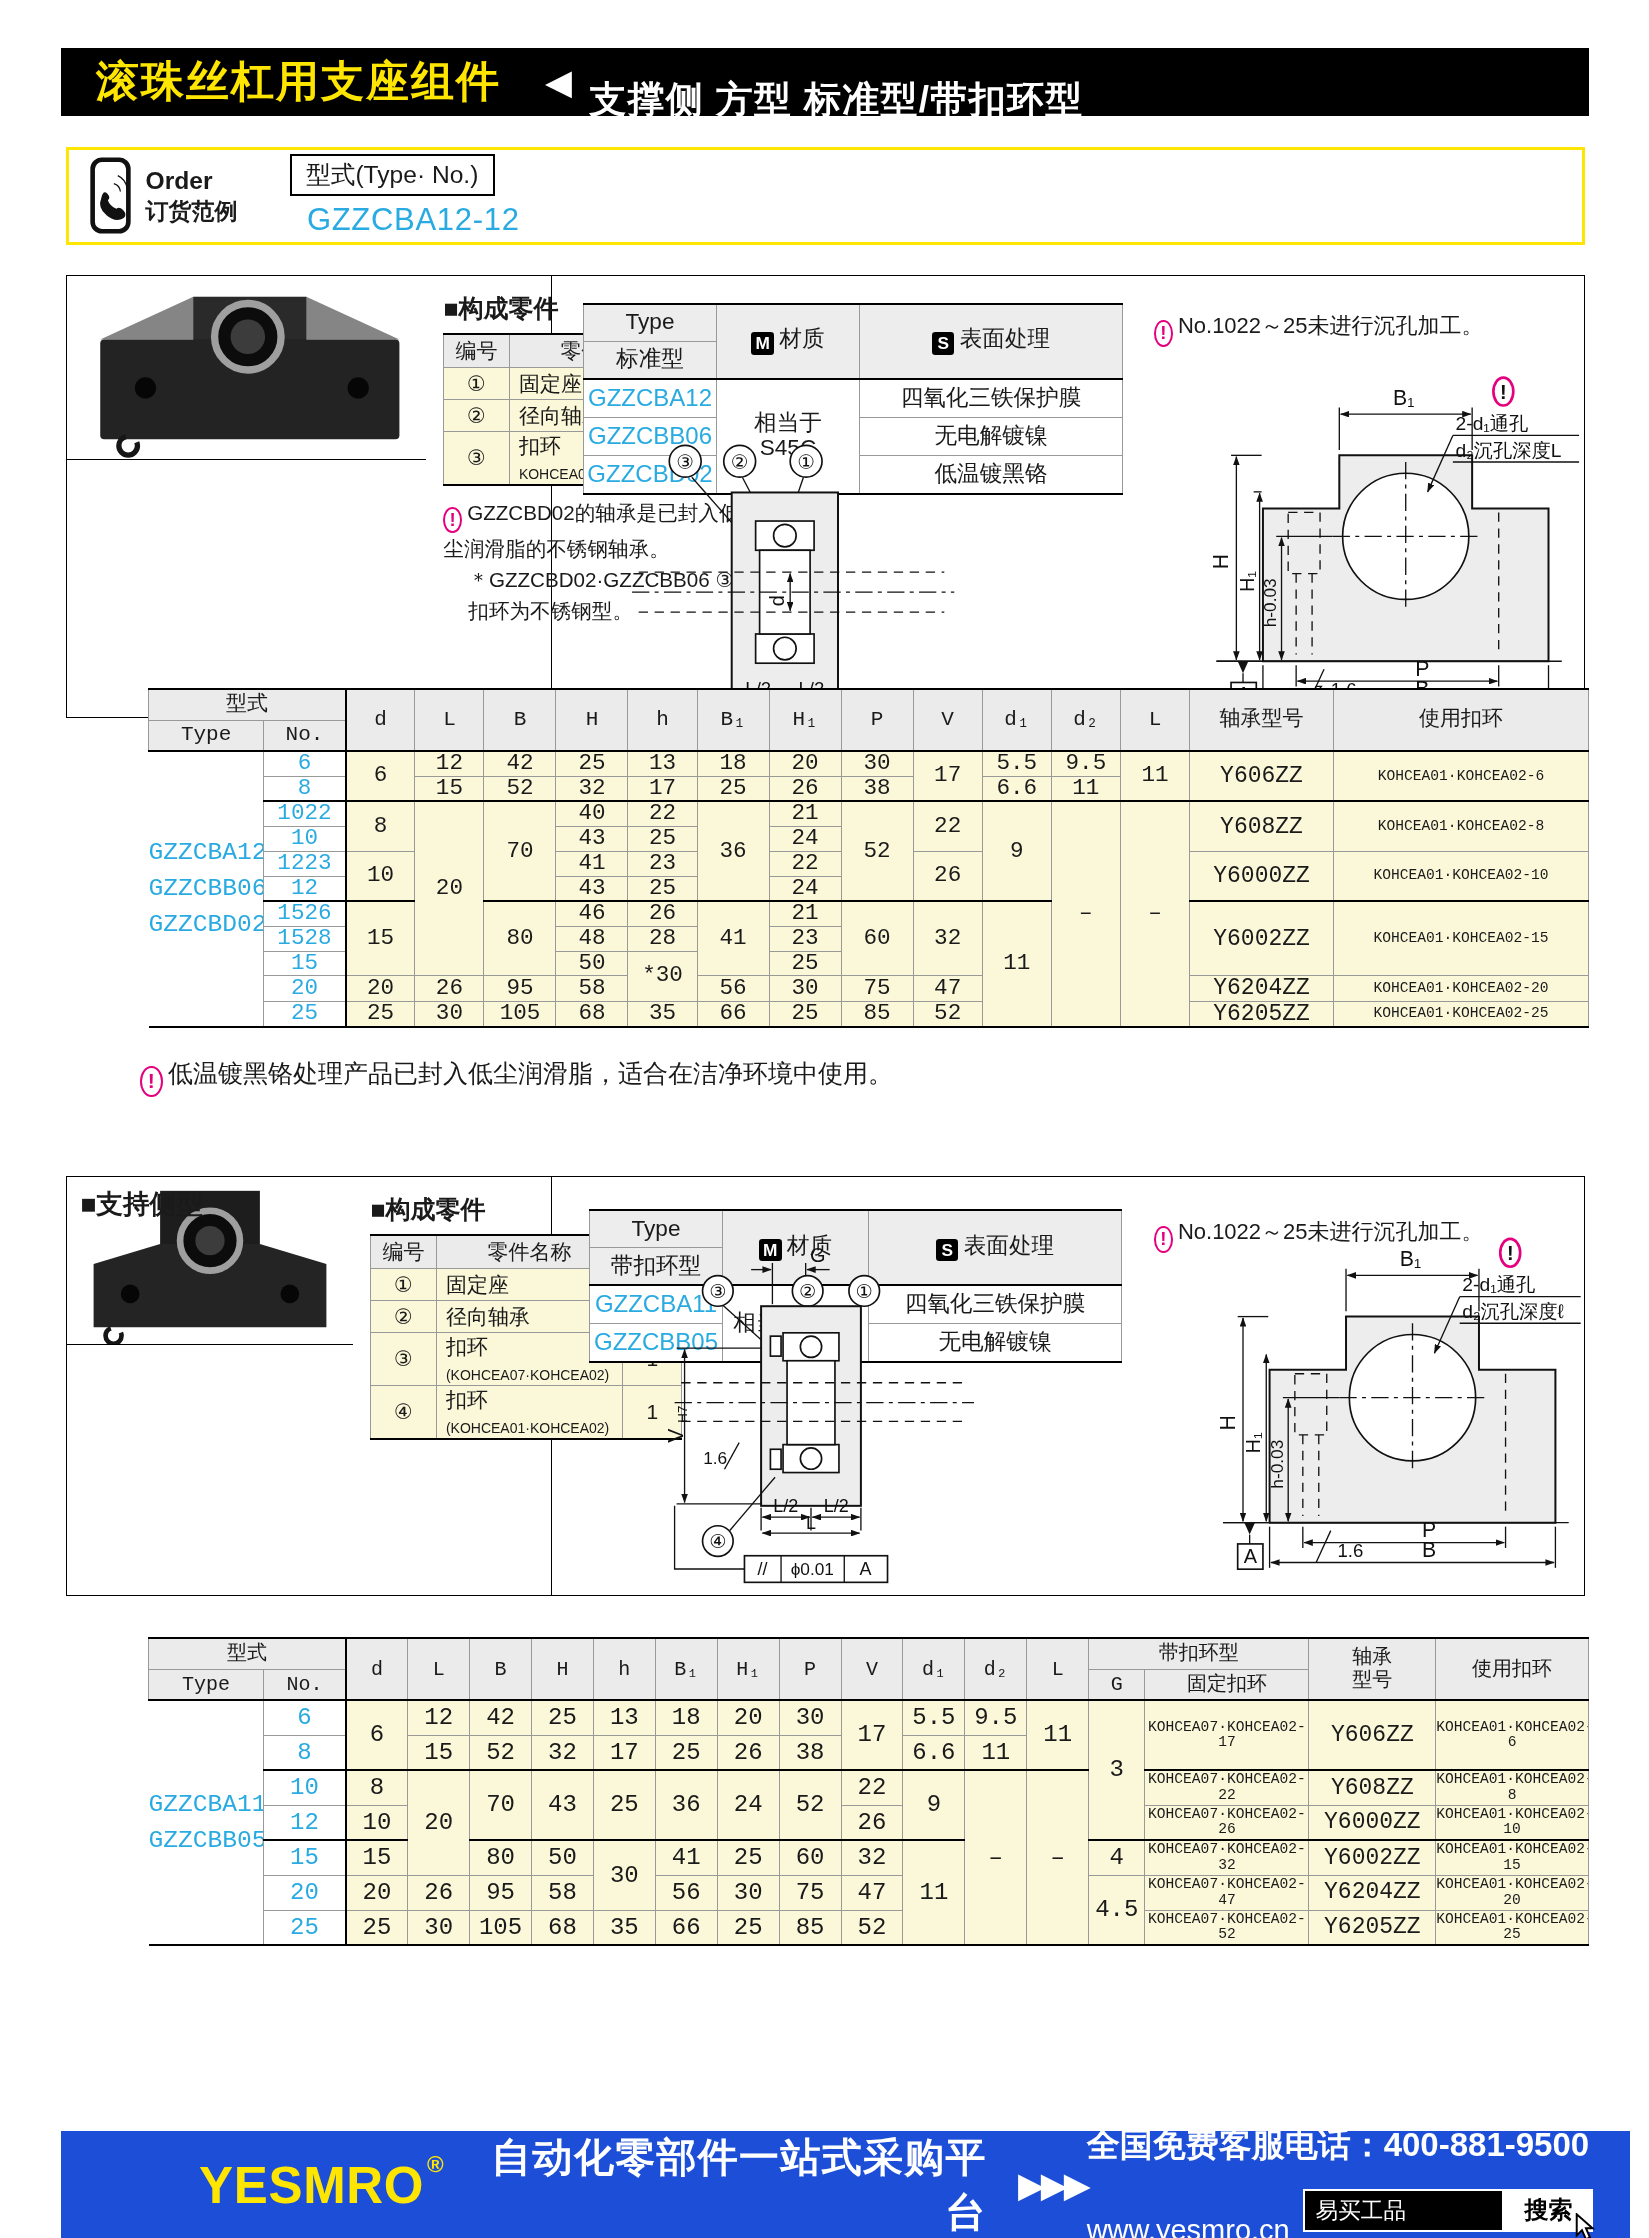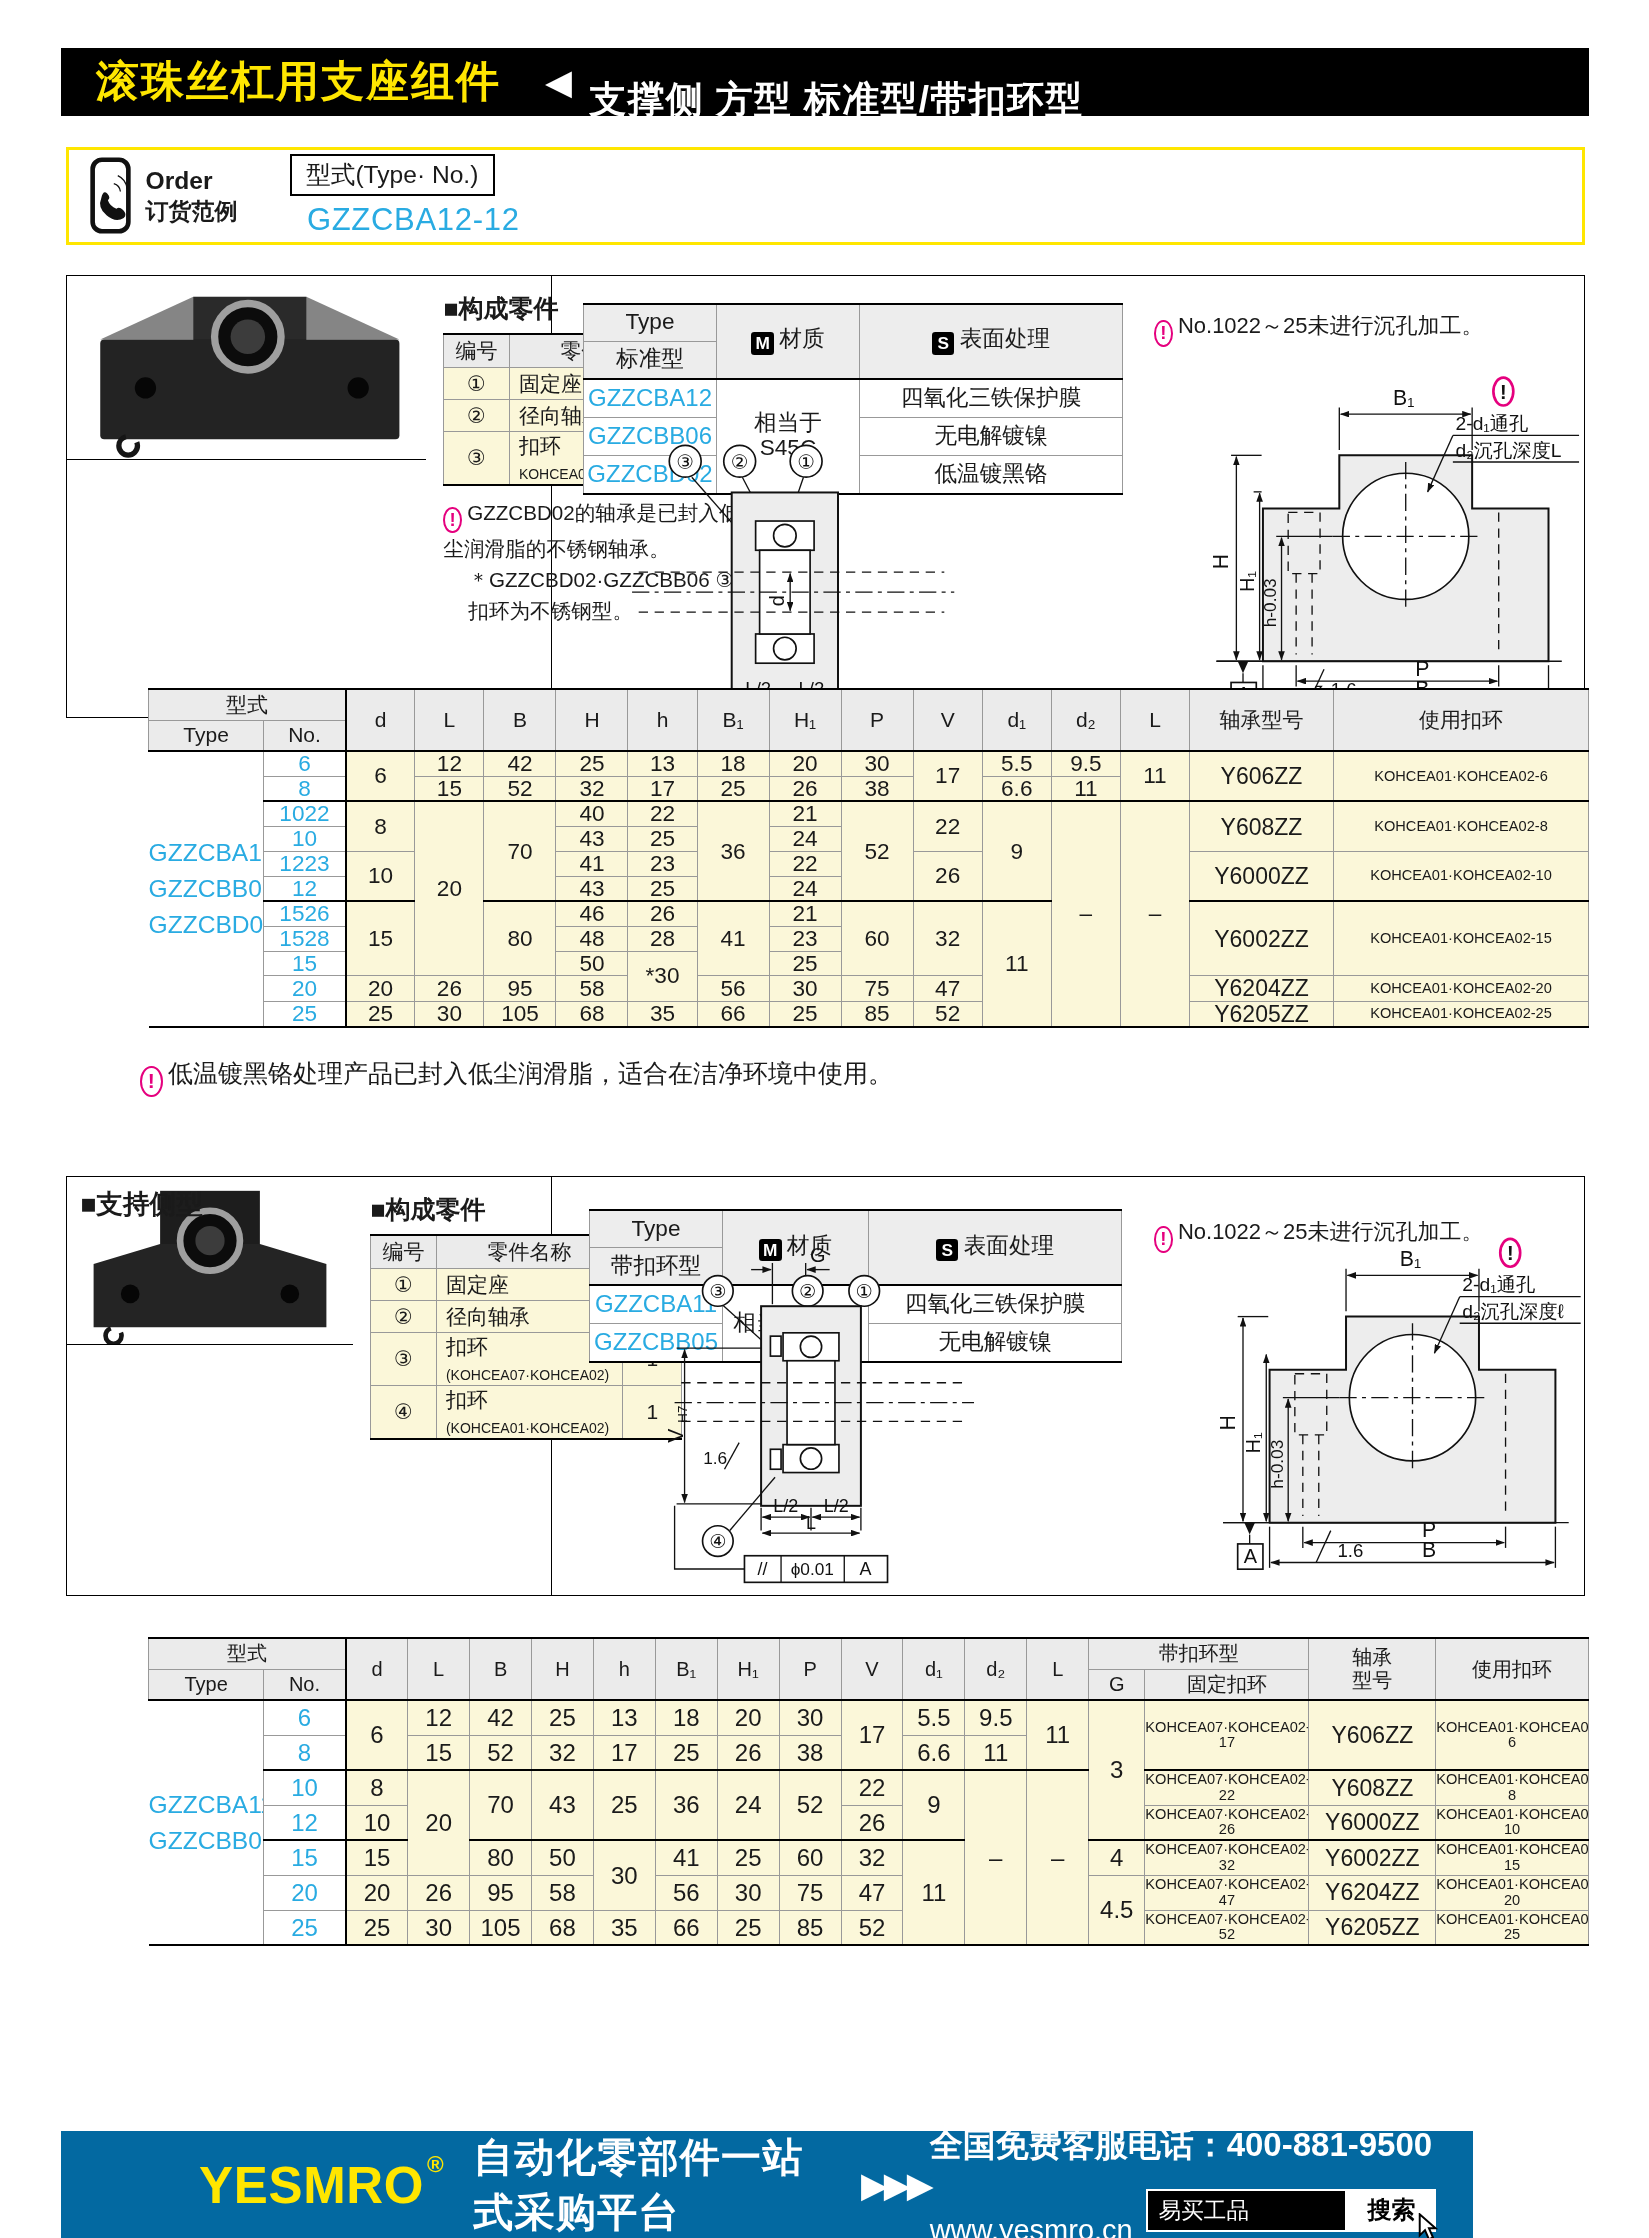--- a/index.html
+++ b/index.html
@@ -37,21 +37,21 @@
   .rightcol{flex:1;position:relative;}
 
   
   .note-line{font-size:20.6px;line-height:31px;}
   .warn{display:inline-block;box-sizing:border-box;width:18.6px;height:26.6px;border:2.7px solid #E5007E;border-radius:50%;color:#E5007E;font-size:18.6px;font-weight:bold;line-height:21px;text-align:center;margin-right:5.3px;vertical-align:-6px;}
   .midnotes{left:140px;top:1052px;font-size:25px;line-height:43px;}
   .midnotes .warn{width:22.6px;height:31px;font-size:21px;line-height:25px;}
 
   
   table{border-collapse:collapse;table-layout:fixed;}
-  .spec{width:100%;border-top:2.7px solid #000;border-bottom:2.7px solid #000;}
+  .spec{width:100%;border-top:2.7px solid #000;border-bottom:2.7px solid #000;font-family:Liberation Mono, monospace;}
   .spec th,.spec td{border:0.7px solid #999;font-weight:normal;text-align:center;vertical-align:middle;padding:0;overflow:hidden;line-height:1.05;}
   .spec thead th{background:#EBEBEB;font-size:21px;}
   .spec thead tr{height:31px;}
   .spec td{background:#FBF7D9;font-size:22.6px;}
   .t1 .spec tbody tr{height:24.6px;}
   .t2 .spec tbody tr{height:35px;}
   .t2 .spec td{font-size:24px;}
   .t2 .spec thead th{font-size:20px;}
   .spec th.hb{border-bottom:2px solid #000;}
   .spec .vr{border-right:2px solid #000 !important;}
@@ -79,21 +79,21 @@
   .pt{border-top:2.7px solid #000;border-bottom:2.7px solid #000;width:312px;}
   .pt th,.pt td{border:0.7px solid #999;text-align:center;vertical-align:middle;font-weight:normal;padding:0;}
   .pt th{background:#EBEBEB;font-size:21px;height:32px;}
   .pt td{background:#FBF7D9;font-size:21px;height:31px;}
   .pt td.nm{text-align:left;padding-left:9.3px;}
   .pt .subtxt{font-size:14px;}
 
   .secnote{position:absolute;font-size:22px;white-space:nowrap;}
 
   
-  .footer{left:61px;top:2131px;width:1412px;height:108px;background:#0369a1;display:flex;align-items:center;}
+  .footer{left:61px;top:2131px;width:1569px;height:108px;background:#1d4ed8;display:flex;align-items:center;text-align:right;}
   .flogo{margin-left:138px;color:#FFE600;font-size:51px;font-weight:bold;letter-spacing:0.7px;display:flex;align-items:flex-start;}
   .flogo .reg{font-size:22.6px;margin-top:-4px;margin-left:2.7px;}
   .ftag{margin-left:29px;color:#fff;font-size:40px;font-weight:bold;letter-spacing:1.3px;}
   .farrows{margin-left:31px;color:#fff;font-size:35px;letter-spacing:-4px;}
   .fright{margin-left:auto;margin-right:37px;display:flex;flex-direction:column;align-items:flex-start;gap:5.3px;}
   .fphone{color:#fff;font-size:33px;font-weight:bold;}
   .frow{display:flex;align-items:center;gap:13.3px;}
   .fsite{color:#fff;font-size:29px;margin-top:40px;}
   .fsearch{display:flex;align-items:center;position:relative;}
   .finput{box-sizing:border-box;width:201px;height:43px;border:2px solid #fff;background:#000;color:#fff;font-size:22.6px;display:flex;align-items:center;padding-left:10.6px;}

